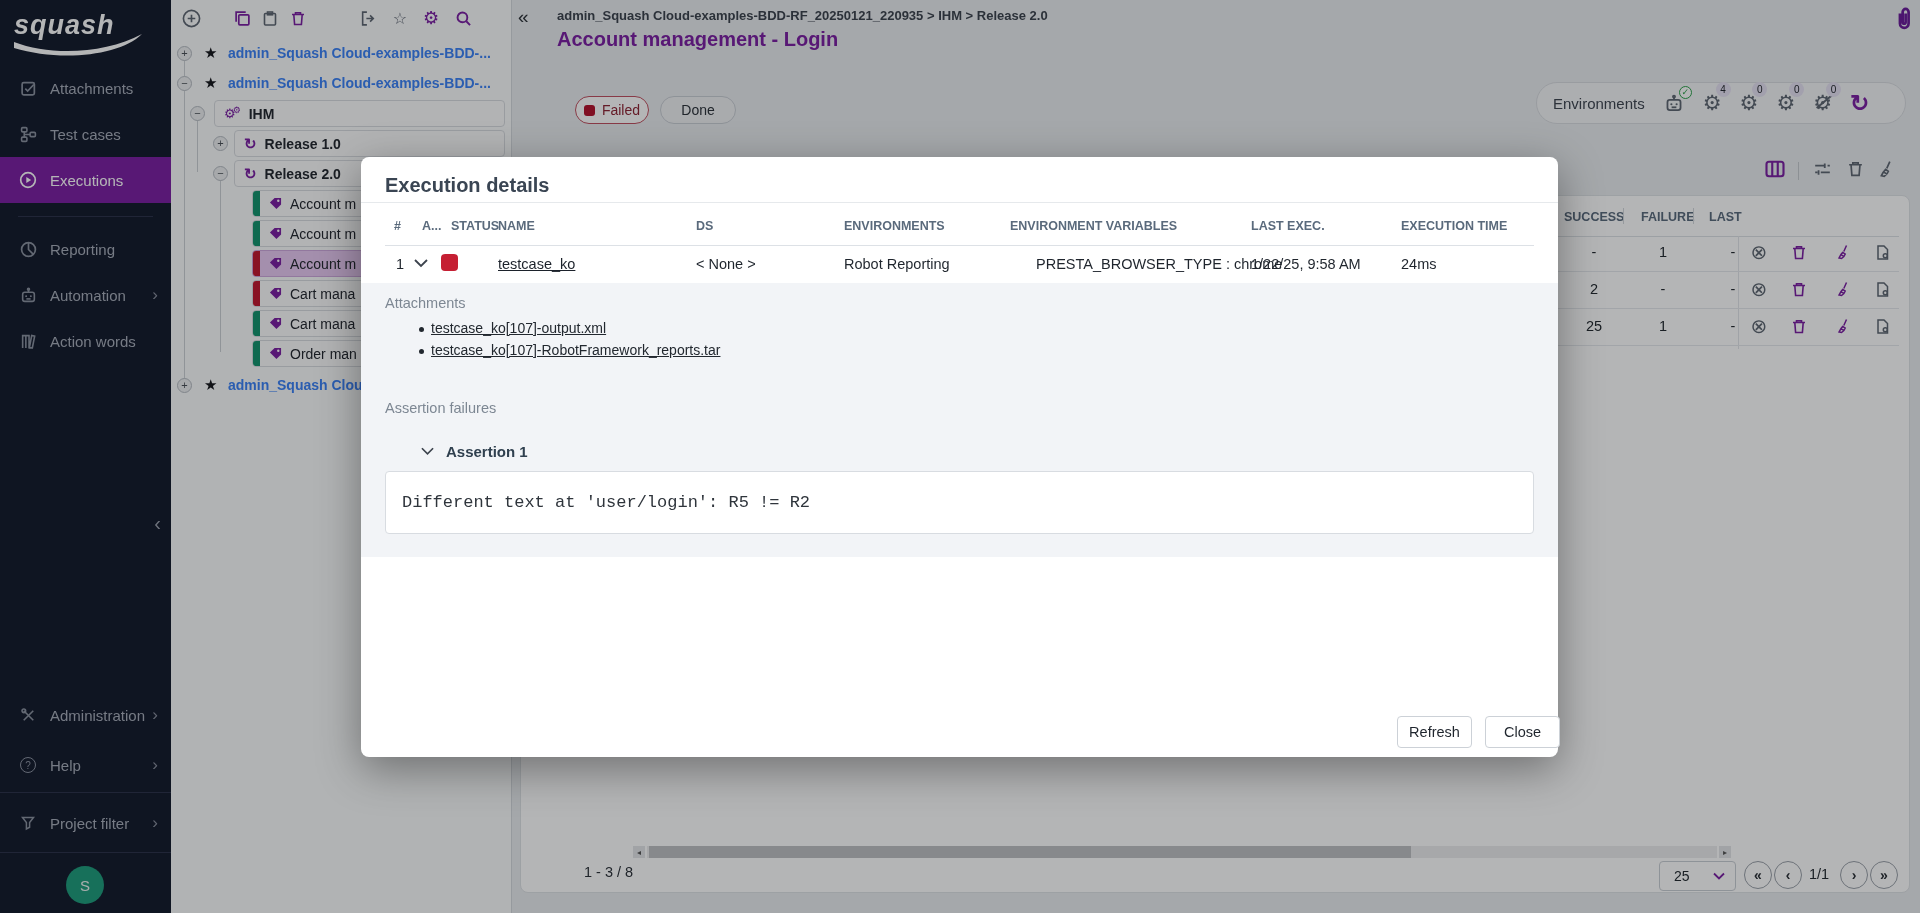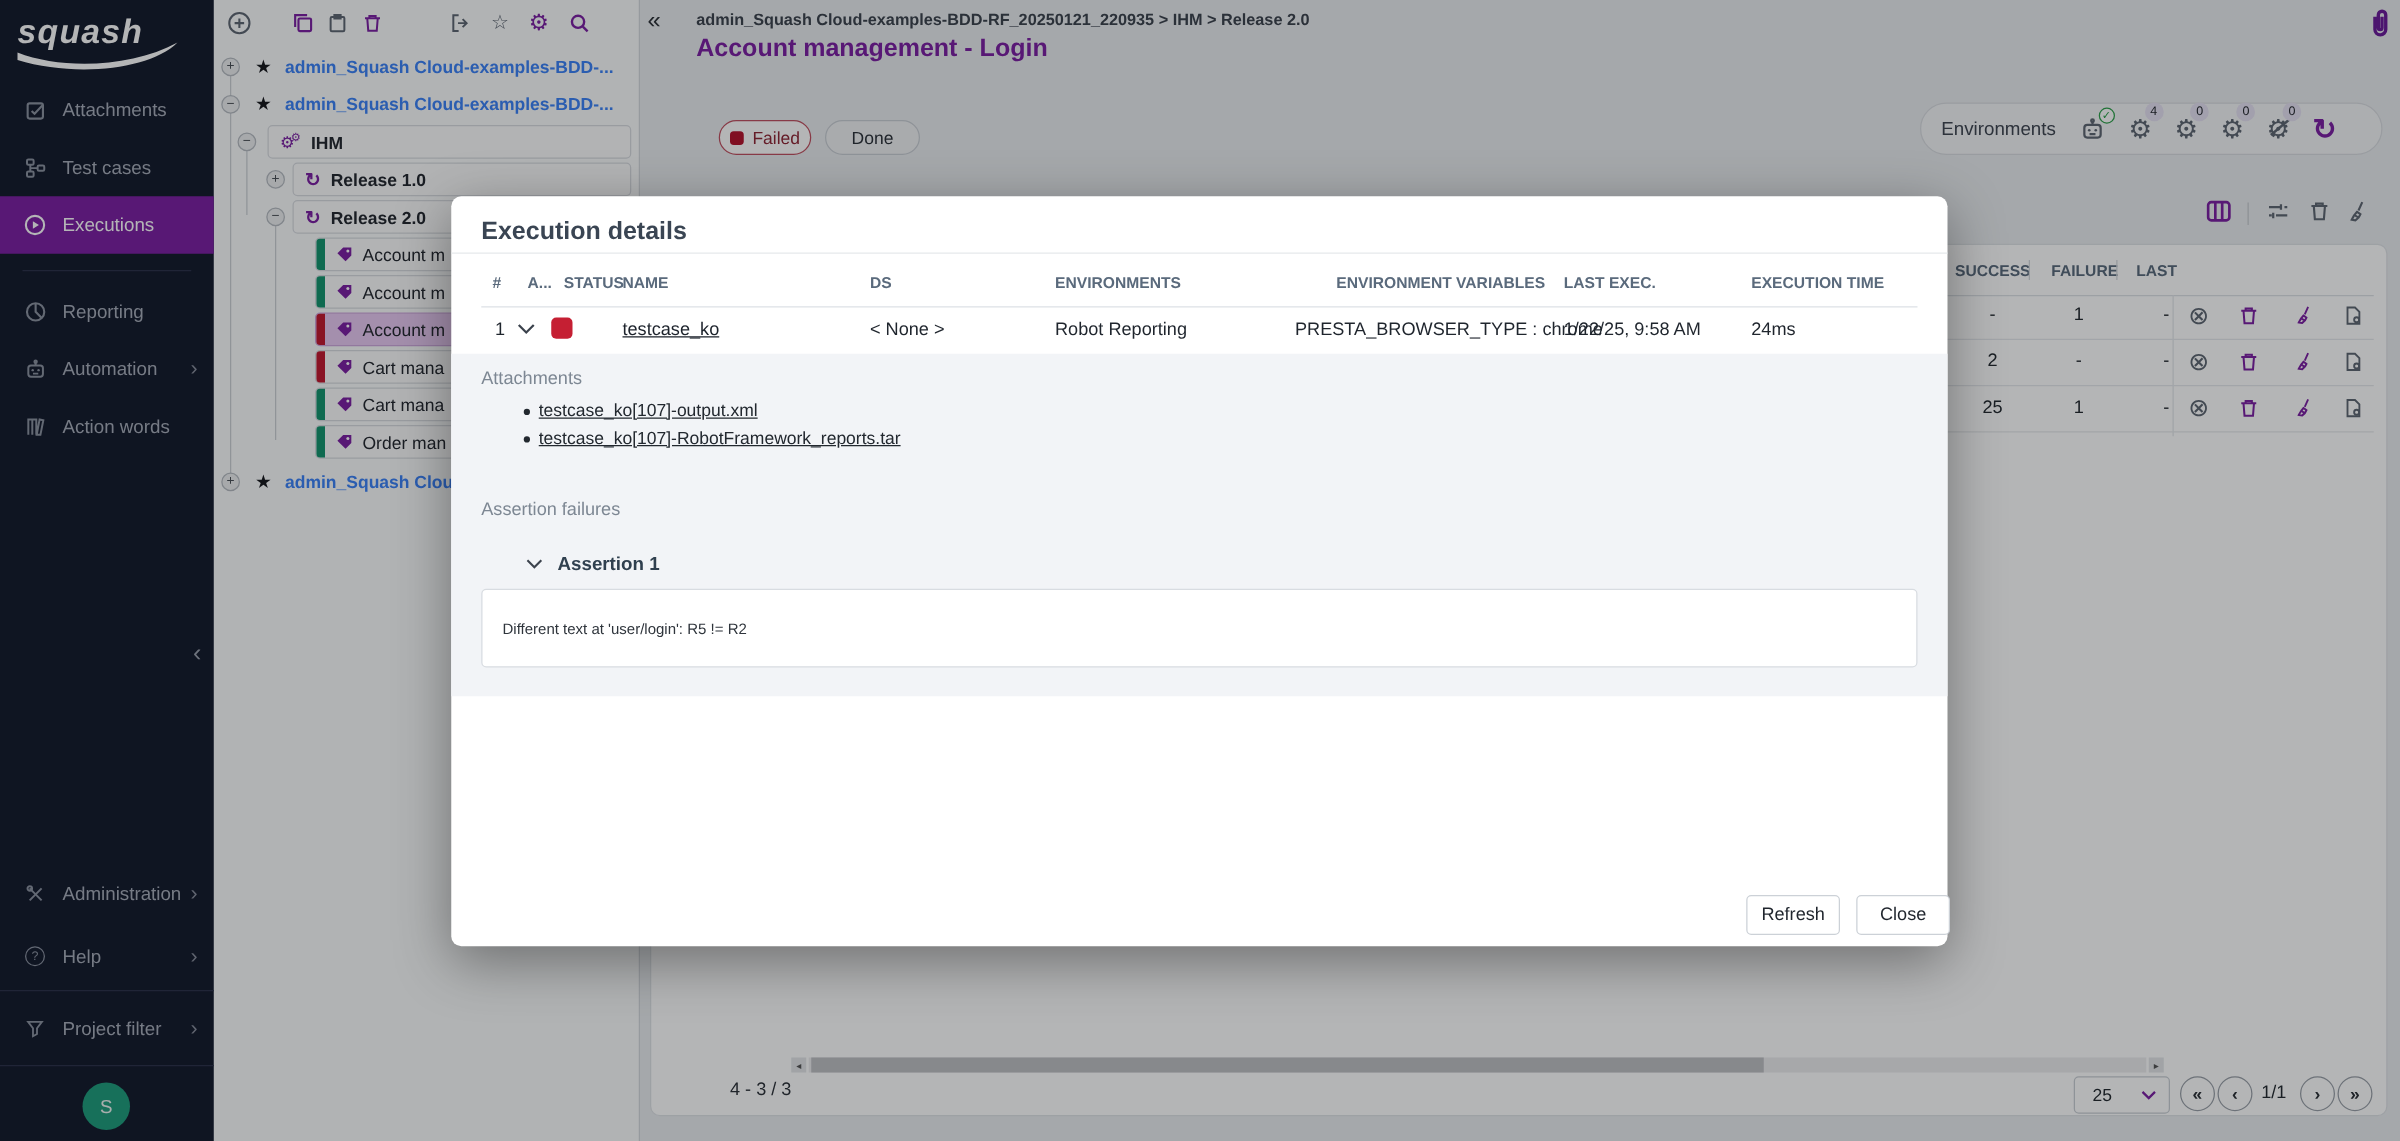--- a/index.html
+++ b/index.html
@@ -84,21 +84,21 @@
   .m-thline { position:absolute; left:24px; right:24px; top:88px; height:1px; background:#dde1e6; }
   .m-td { position:absolute; top:99px; font-size:14.5px; color:#1f252d; }
   .m-link { text-decoration:underline; cursor:pointer; color:#1c222b; }
   .m-status { position:absolute; left:80px; top:97px; width:17px; height:17px; border-radius:4px; background:#c51f33; }
   .m-exp { position:absolute; left:0; top:126px; width:1197px; height:274px; background:#f2f4f7; }
   .m-gray { color:#7d8793; font-size:14.5px; }
   .att-link { position:absolute; left:70px; font-size:14px; color:#22282f; text-decoration:underline; cursor:pointer; }
   .dot { position:absolute; left:58px; width:5px; height:5px; border-radius:50%; background:#22282f; }
   .assert-head { position:absolute; left:60px; top:160px; display:flex; align-items:center; gap:12px; cursor:pointer; }
   .msg-box { position:absolute; left:24px; top:188px; width:1149px; height:63px; background:#fff; border:1px solid #d8dce1; border-radius:4px; display:flex; align-items:center; padding-left:16px; }
-  .msg-text { font-family:Liberation Sans, sans-serif; font-size:12px; color:#2f353c;text-align:right; }
+  .msg-text { font-family:Liberation Mono, monospace; font-size:17px; color:#2f353c;text-align:right; }
   .m-btn { position:absolute; top:559px; height:32px; background:#fff; border:1px solid #ccd1d7; border-radius:4px; font-size:14.5px; color:#1f252d; font-family:"Liberation Sans",sans-serif; cursor:pointer; }
   svg { display:block; }
 </style>
 </head>
 <body>
 
 <div class="screen">
 
   <aside class="sidebar">
     <div class="logo">
@@ -508,21 +508,21 @@
           <circle cx="10.3" cy="11.3" r="2"></circle>
         </svg>
       </span>
     <div class="erow-line" style="top:149px"></div>
 
     <span class="hsb-btn" style="left:112px">◂</span>
     <div class="hsb-track">
         <div class="hsb-thumb"></div>
       </div>
     <span class="hsb-btn" style="left:1198px">▸</span>
-    <span class="range-label">4 - 3 / 3</span>
+    <span class="range-label">1 - 3 / 8</span>
 
     <div class="psize">
       <span>25</span>
       <svg width="12" height="8" viewBox="0 0 12 8" fill="none" stroke="#7b1fa2" stroke-width="1.8">
           <path d="M1 1.5 6 6.5 11 1.5"></path>
         </svg>
     </div>
     <span class="pgbtn" style="left:1223px">«</span>
     <span class="pgbtn" style="left:1253px">‹</span>
     <span class="pgind" style="left:1288px">1/1</span>
@@ -535,21 +535,21 @@
   <div class="modal">
     <div class="m-title">Execution details</div>
     <div class="m-hline"></div>
 
     <span class="m-th" style="left:33px">#</span>
     <span class="m-th" style="left:61px">A...</span>
     <span class="m-th" style="left:90px">STATUS</span>
     <span class="m-th" style="left:137px">NAME</span>
     <span class="m-th" style="left:335px">DS</span>
     <span class="m-th" style="left:483px">ENVIRONMENTS</span>
-    <span class="m-th" style="left:708px">ENVIRONMENT VARIABLES</span>
+    <span class="m-th" style="left:649px">ENVIRONMENT VARIABLES</span>
     <span class="m-th" style="left:890px">LAST EXEC.</span>
     <span class="m-th" style="left:1040px">EXECUTION TIME</span>
     <div class="m-thline"></div>
 
     <span class="m-td" style="left:35px">1</span>
     <span class="abs" style="left:53px; top:102px; cursor:pointer">
         <svg width="14" height="9" viewBox="0 0 14 9" fill="none" stroke="#3c434d" stroke-width="1.8">
           <path d="M1 1l6 6 6-6"></path>
         </svg>
       </span>

